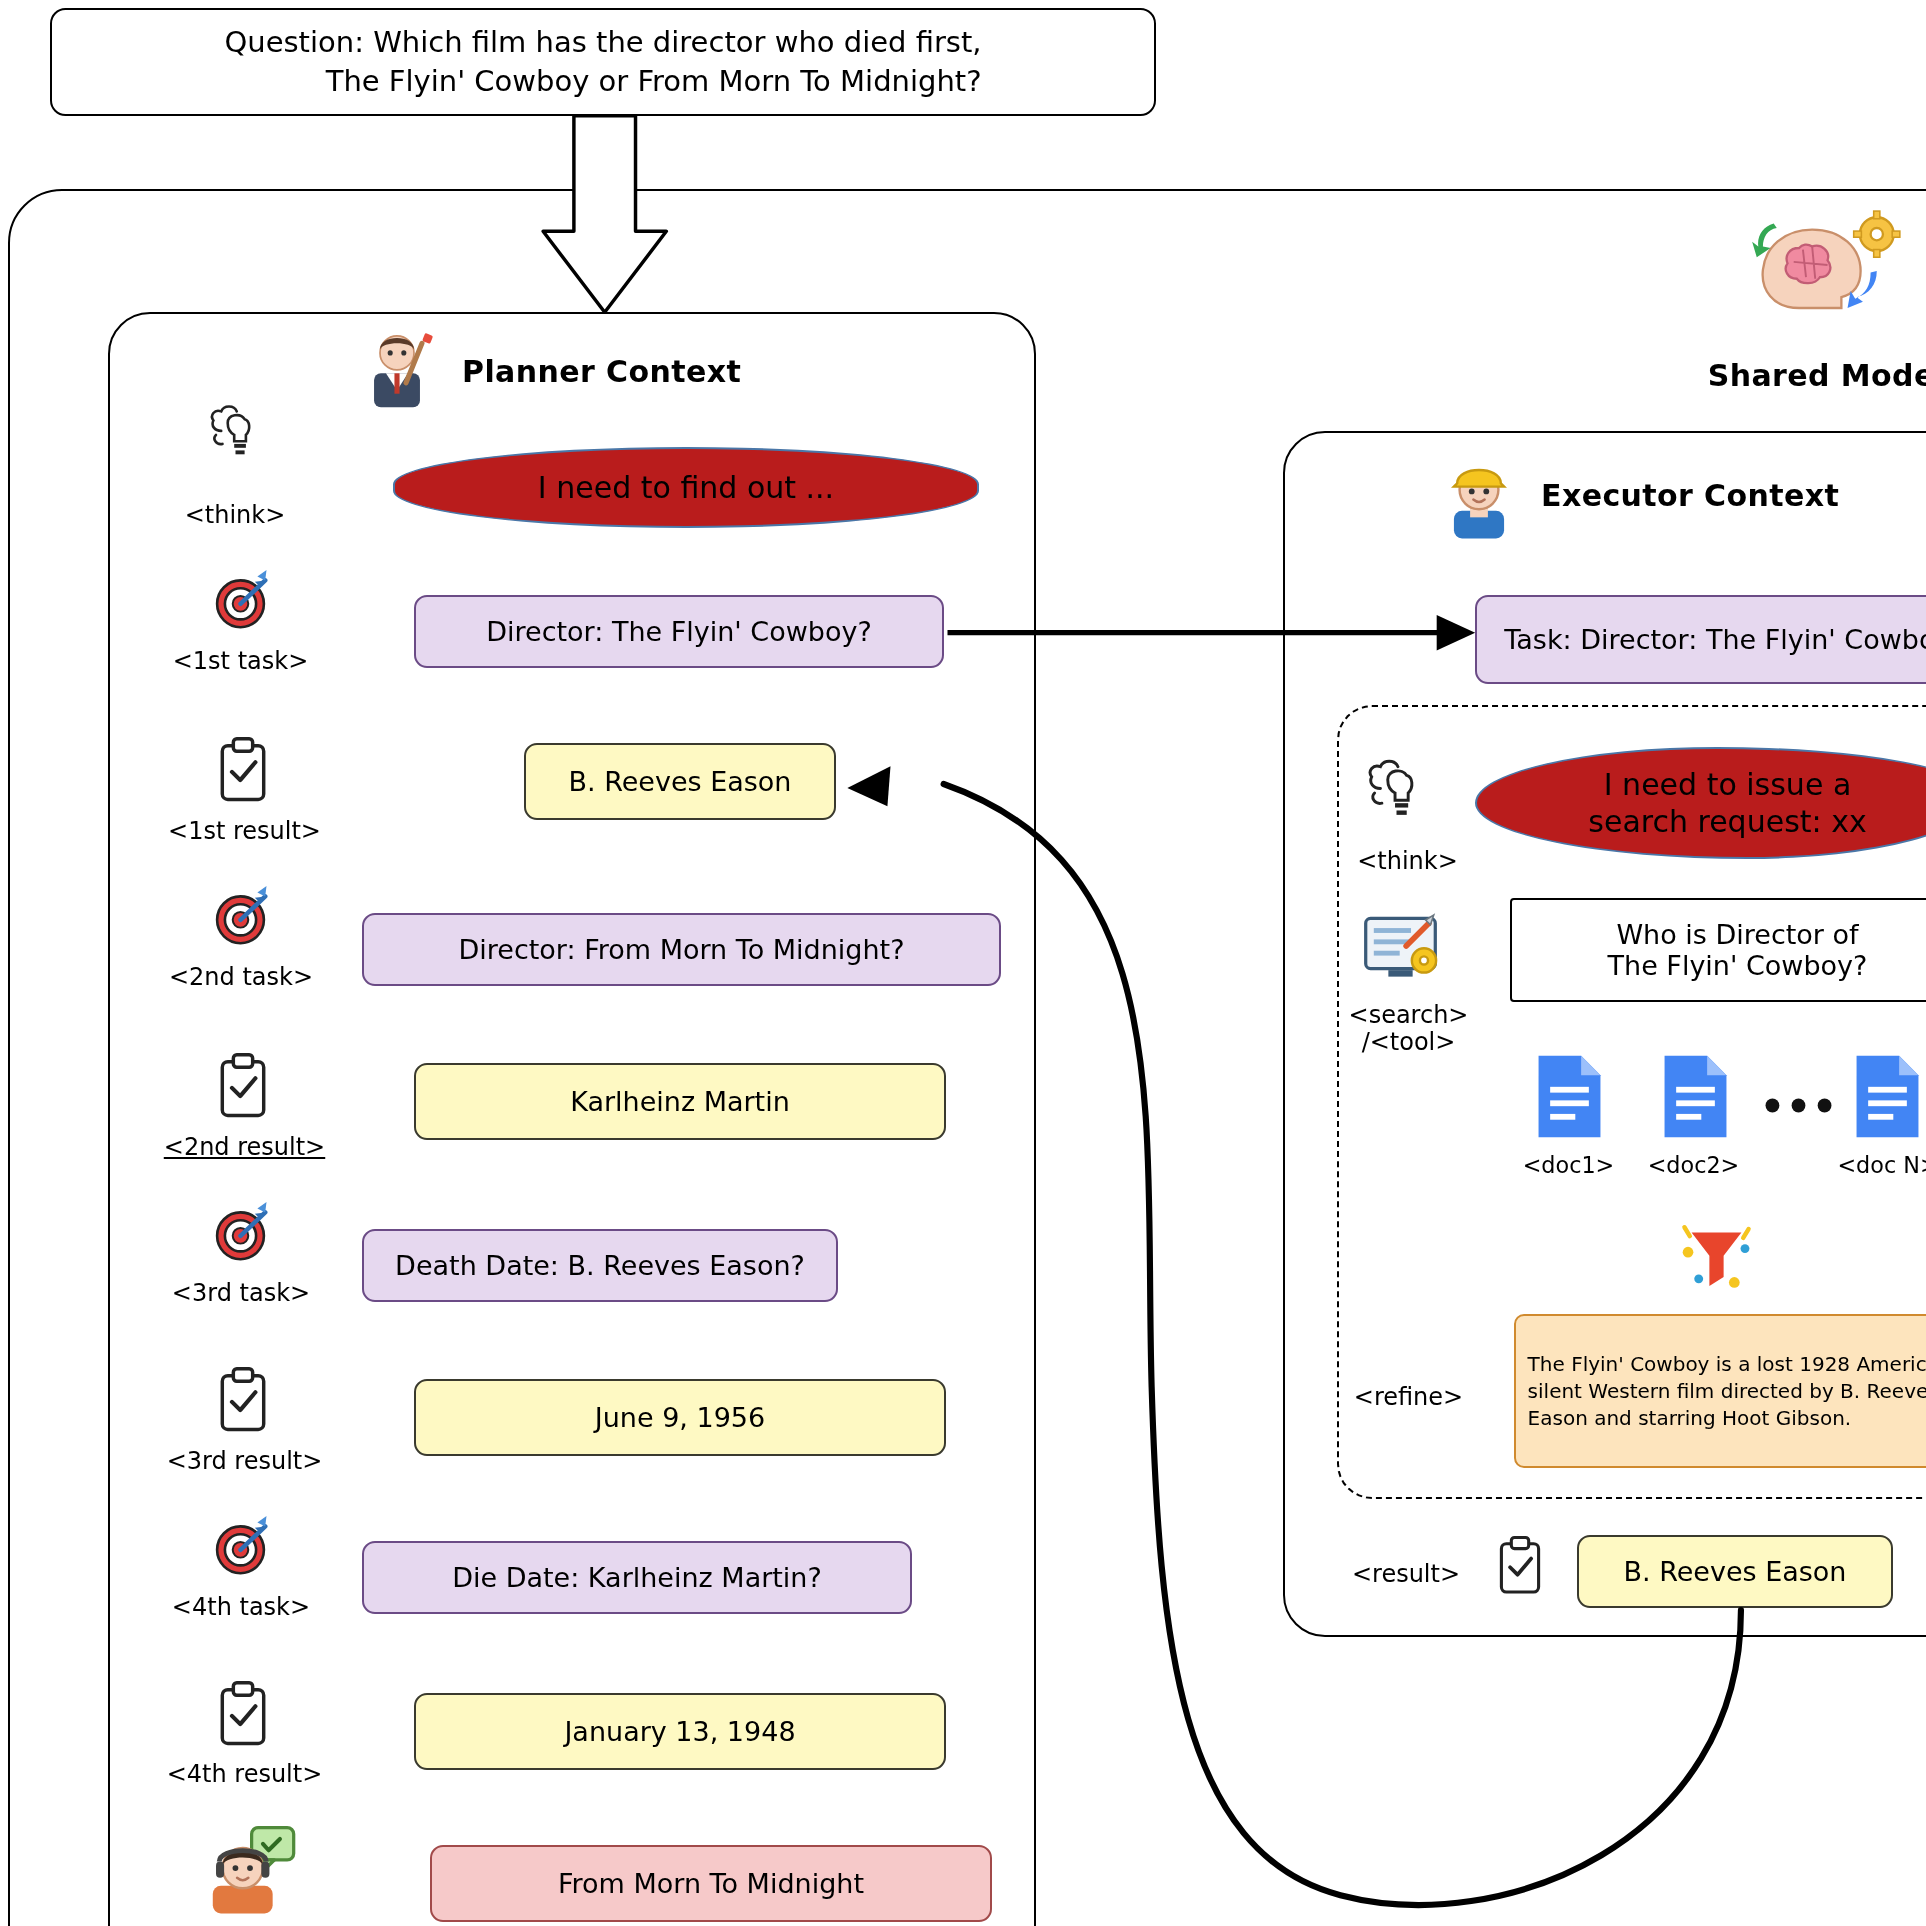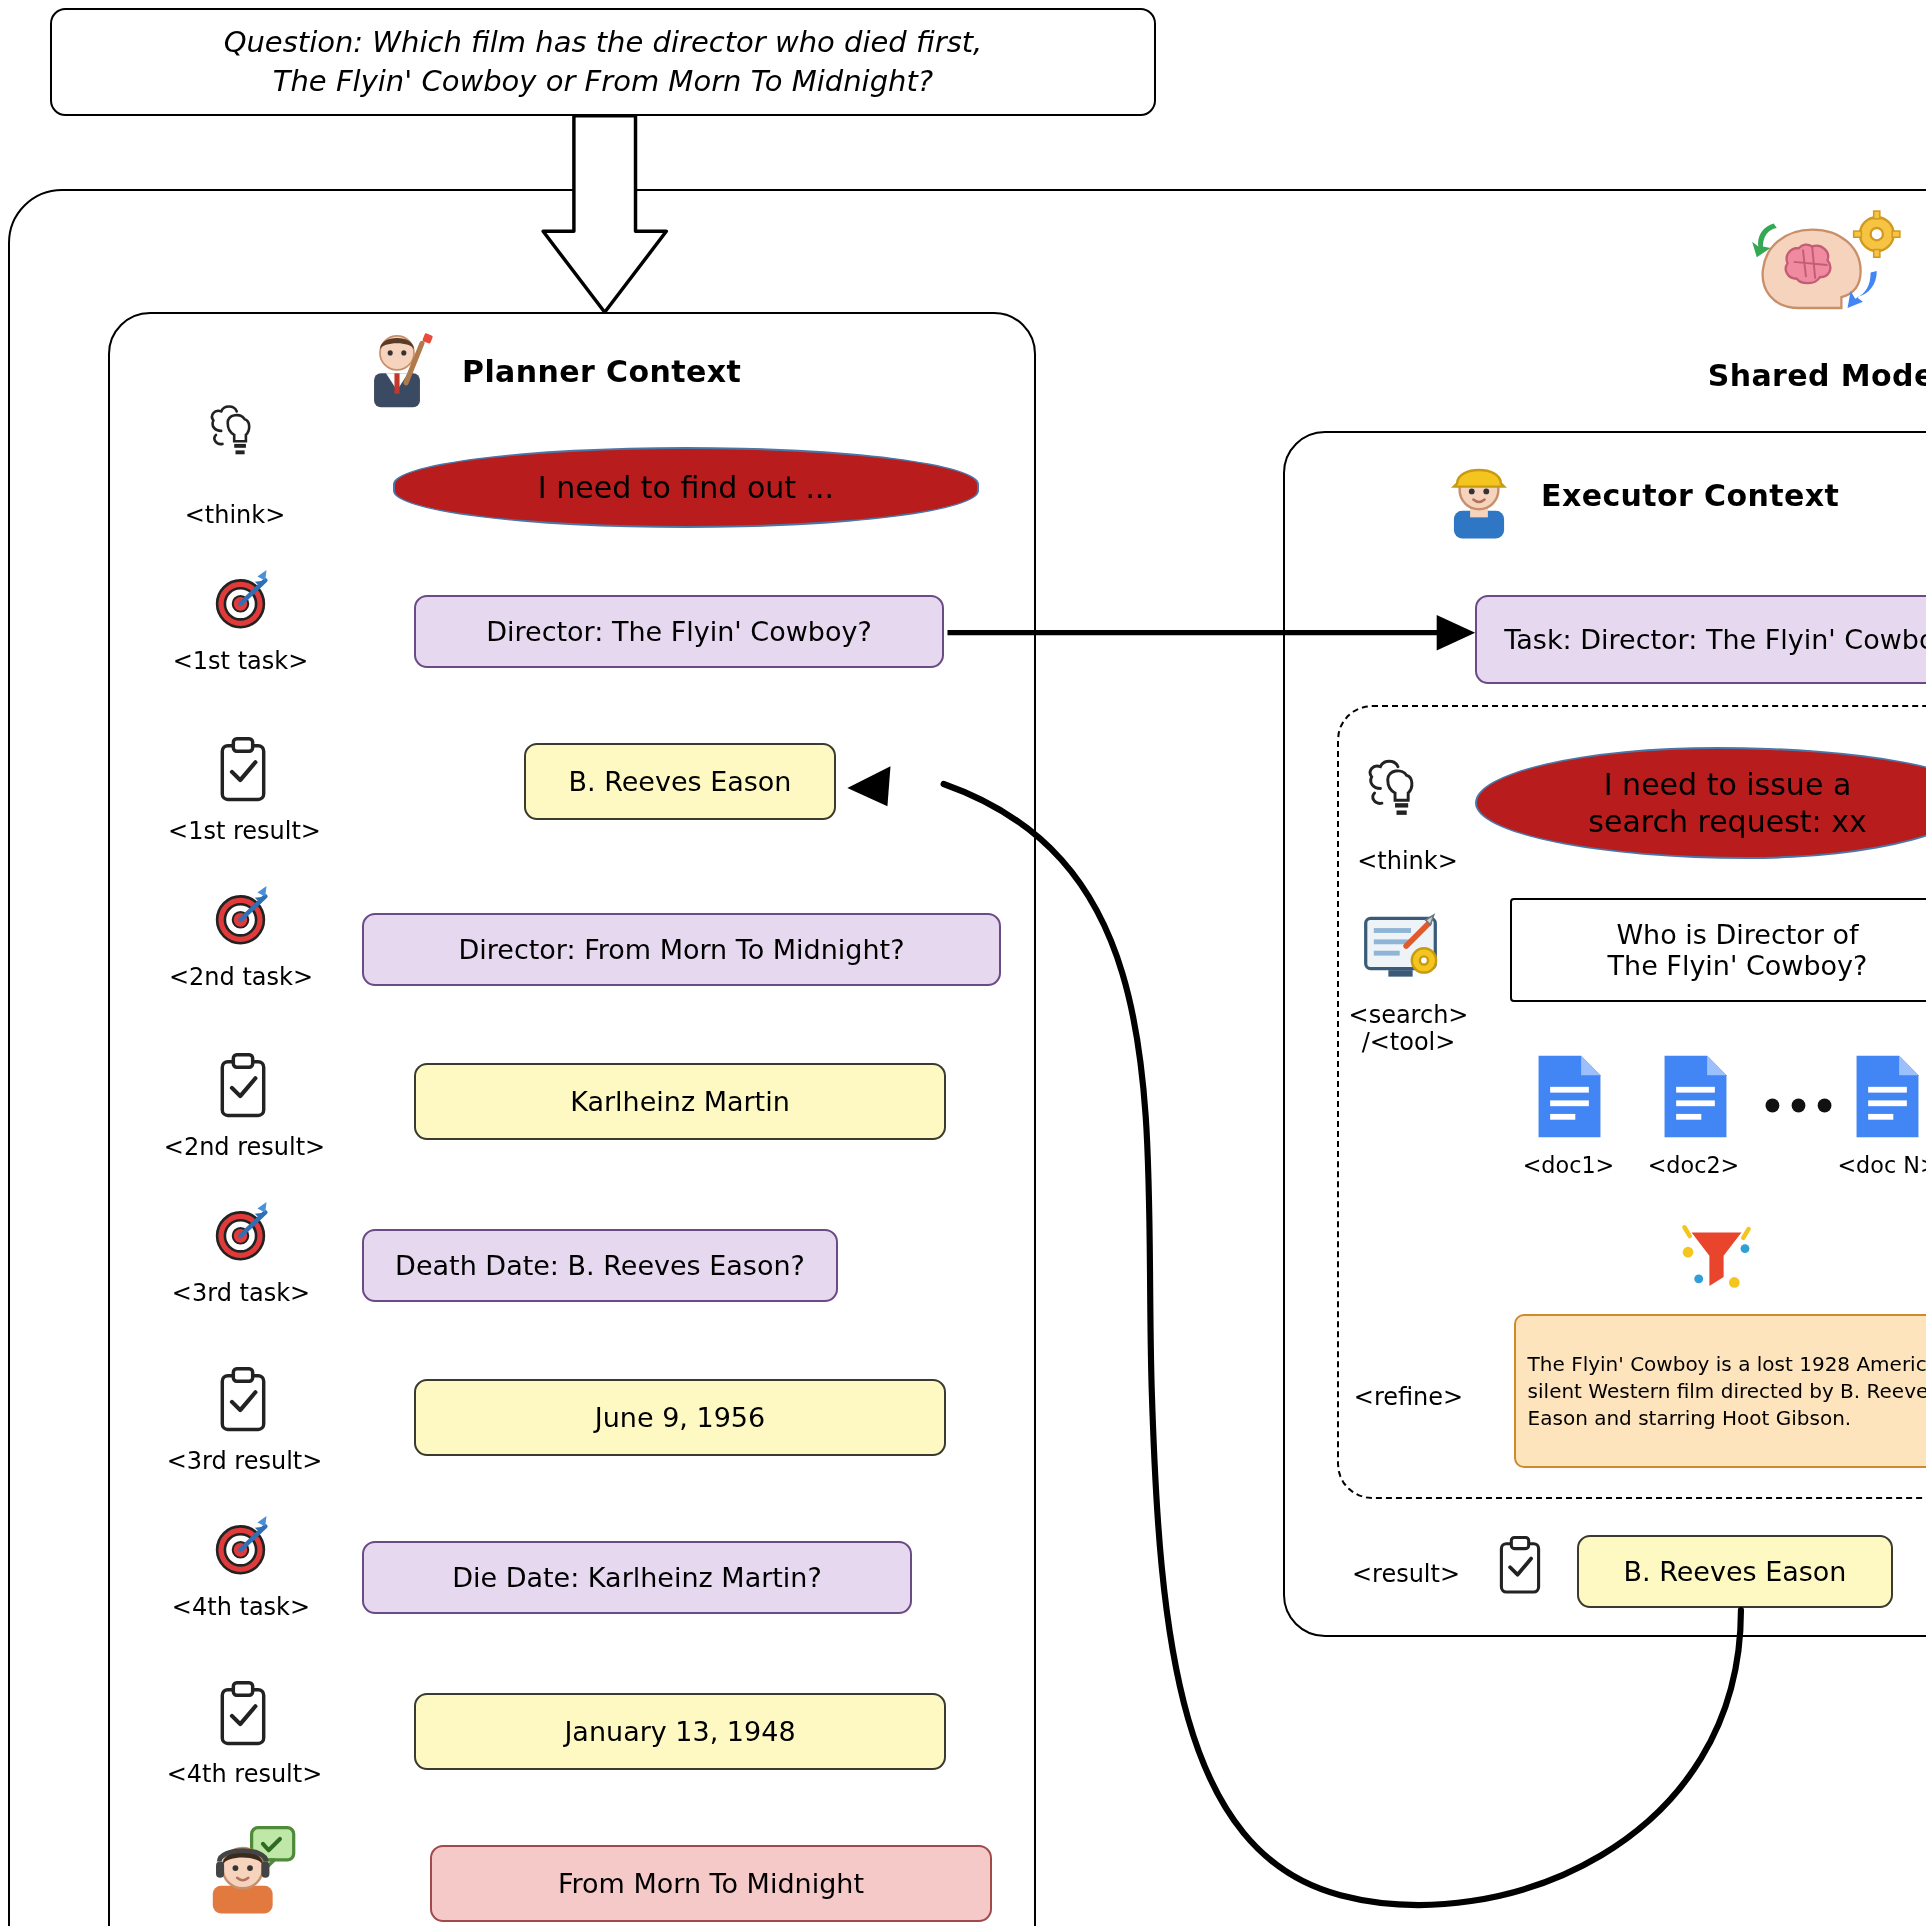--- a/index.html
+++ b/index.html
@@ -18,23 +18,22 @@
 
   
   .abs { position: absolute; box-sizing: border-box; }
 
   .question-box {
     left: 50px; top: 7.7px; width: 1106px; height: 108px;
     border: 2.7px solid #000;
     border-radius: 15.4px;
     background: #fff;
     display: flex; align-items: center; justify-content: center;
-    font-size: 29px; line-height: 1.35; text-align: center;
+    font-size: 29px; line-height: 1.35; text-align: right;
     padding: 3.9px 15.4px;
-    font-style: italic;
   }
   .question-box span { display: block; }
 
   .outer-round {
     left: 7.7px; top: 189px; width: 2142px; height: 1868px;
     border: 2.7px solid #000;
     border-radius: 54px;
     background: #fff;
   }
 
@@ -223,21 +222,21 @@
 <div class="abs tag-label" style="left:162px; top:963px; width:158px;">&lt;2nd task&gt;</div>
 <div class="abs pill pill-task" style="left:362px; top:913px; width:639px; height:73px;">Director: From Morn To Midnight?</div>
 
 <div class="abs" style="left:214px; top:1052px; width:58px; height:69px;">
   <svg viewBox="0 0 80 100" width="58" height="69">
     <rect x="10" y="14" width="60" height="78" rx="8" fill="#fff" stroke="#222" stroke-width="5"></rect>
     <rect x="26" y="4" width="28" height="18" rx="5" fill="#fff" stroke="#222" stroke-width="5"></rect>
     <path d="M24 52 l12 12 l22 -26" fill="none" stroke="#222" stroke-width="6" stroke-linecap="round" stroke-linejoin="round"></path>
   </svg>
 </div>
-<div class="abs tag-label" style="left:150px; top:1133px; width:189px;">&lt;2nd result&gt;</div>
+<div class="abs tag-label" style="left:150px; top:1133px; width:189px;text-decoration:underline;">&lt;2nd result&gt;</div>
 <div class="abs pill pill-result" style="left:414px; top:1063px; width:532px; height:77px;">Karlheinz Martin</div>
 
 <div class="abs" style="left:208px; top:1202px; width:65px; height:65px;">
   <svg viewBox="0 0 100 100" width="65" height="65">
     <circle cx="50" cy="52" r="36" fill="#e03a3a" stroke="#222" stroke-width="4"></circle>
     <circle cx="50" cy="52" r="24" fill="#fff" stroke="#222" stroke-width="4"></circle>
     <circle cx="50" cy="52" r="12" fill="#e03a3a" stroke="#222" stroke-width="3"></circle>
     <path d="M50 52 L88 16" stroke="#2f6fb5" stroke-width="7" stroke-linecap="round"></path>
     <path d="M88 16 l-16 2 l6 6 Z" fill="#2f6fb5"></path>
     <path d="M88 16 l2 -16 l-14 10 Z" fill="#4a90d9"></path>

